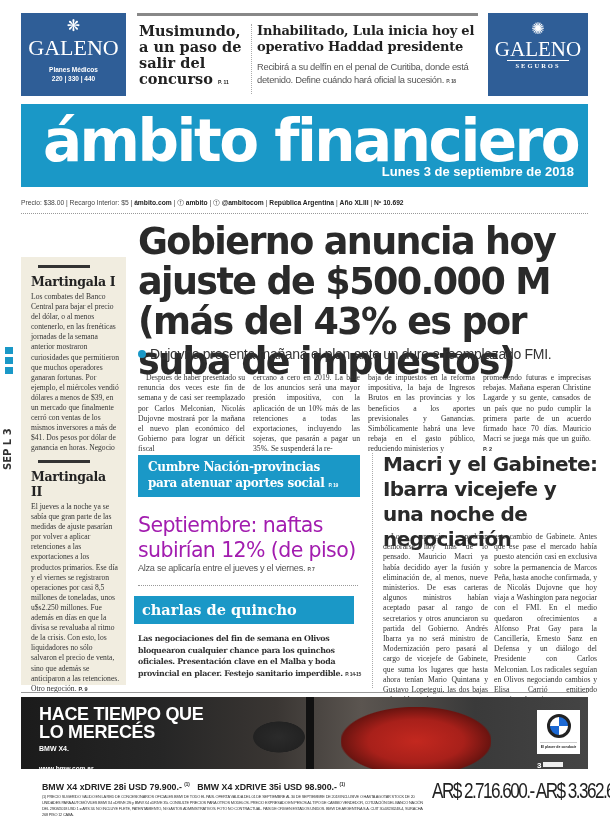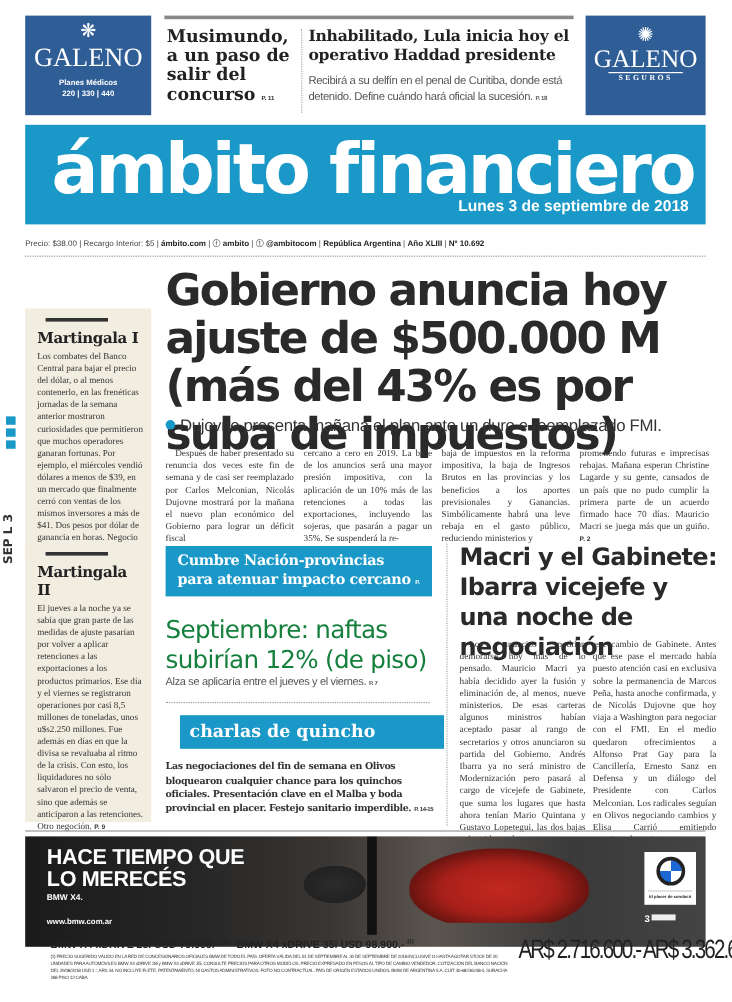--- a/index.html
+++ b/index.html
@@ -43,32 +43,32 @@
   .headline{left:138px;top:222px;width:455px;font-family:"DejaVu Sans",sans-serif;font-weight:bold;font-size:36.5px;line-height:40px;color:#2a2a2a;letter-spacing:-1.6px;}
   .subhead{left:138px;top:346px;width:460px;font-family:"Liberation Sans",sans-serif;font-size:14px;color:#333;letter-spacing:-0.3px;}
   .subhead .dot{display:inline-block;width:8px;height:8px;border-radius:50%;background:#1a98c7;margin-right:4px;vertical-align:1px;}
   .col{font-family:"Liberation Serif",serif;font-size:7.7px;line-height:10.2px;color:#333;text-align:justify;}
   .col .pg{font-family:"Liberation Sans",sans-serif;font-size:5.5px;font-weight:bold;}
   .indent{text-indent:8px;}
   
   .bluebox{background:#1a98c7;color:#fff;font-family:"DejaVu Serif",serif;font-weight:bold;}
   .cumbre{left:138px;top:455px;width:222px;height:42px;font-size:12px;line-height:16px;padding:4px 10px;box-sizing:border-box;letter-spacing:-0.3px;}
   .cumbre .pg{font-size:5px;font-family:"Liberation Sans",sans-serif;}
-  .naftas{left:138px;top:513px;width:230px;font-family:"DejaVu Sans",sans-serif;font-size:20.5px;line-height:25px;color:#15803d;letter-spacing:-0.6px;}
+  .naftas{left:138px;top:513px;width:230px;font-family:"DejaVu Sans",sans-serif;font-size:20.5px;line-height:25px;color:#a21caf;letter-spacing:-0.6px;}
   .naftas-sub{left:138px;top:563px;width:230px;font-family:"Liberation Sans",sans-serif;font-size:9.2px;color:#555;letter-spacing:-0.3px;}
   .naftas-sub .pg{font-size:5px;font-weight:bold;}
   .dotline2{left:138px;top:585px;width:220px;border-top:1px dotted #999;}
-  .charlas{left:150px;top:596px;width:220px;height:28px;font-size:14.5px;line-height:28px;padding-left:8px;box-sizing:border-box;}
+  .charlas{left:134px;top:596px;width:220px;height:28px;font-size:14.5px;line-height:28px;padding-left:8px;box-sizing:border-box;}
   .charlas-text{left:138px;top:633px;width:225px;font-family:"DejaVu Serif",serif;font-weight:bold;font-size:7.9px;line-height:11.6px;color:#333;letter-spacing:-0.3px;}
   .charlas-text .pg{font-family:"Liberation Sans",sans-serif;font-size:5px;}
   .vsep2{left:372px;top:453px;height:235px;border-left:1px dotted #aaa;}
   .macri{left:383px;top:452px;width:215px;font-family:"DejaVu Sans",sans-serif;font-size:20px;line-height:25px;color:#2a2a2a;letter-spacing:-0.6px;font-weight:bold;}
   .hr-gray{left:21px;top:692px;width:567px;border-top:1px solid #999;}
   
-  .bmw{left:21px;top:697px;width:567px;height:92px;background:linear-gradient(90deg,#1b1b1b 0%,#262626 25%,#3a3633 45%,#5b5550 60%,#3a3a3a 80%,#444 100%);overflow:hidden;}
+  .bmw{left:21px;top:697px;width:567px;height:72px;background:linear-gradient(90deg,#1b1b1b 0%,#262626 25%,#3a3633 45%,#5b5550 60%,#3a3a3a 80%,#444 100%);overflow:hidden;}
   .bmw .car{position:absolute;left:320px;top:10px;width:150px;height:62px;background:radial-gradient(ellipse at 50% 55%,#c3281f 0%,#a8201a 45%,#6b1410 70%,rgba(0,0,0,0) 72%);}
   .bmw .car2{position:absolute;left:228px;top:22px;width:60px;height:36px;background:radial-gradient(ellipse at 50% 50%,#2b2b2b 0%,#222 60%,rgba(0,0,0,0) 62%);}
   .bmw .pole{position:absolute;left:285px;top:0;width:8px;height:82px;background:#111;}
   .bmw .h{position:absolute;left:18px;top:8px;font-family:"Liberation Sans",sans-serif;font-weight:bold;color:#fff;font-size:18px;line-height:18px;letter-spacing:-0.3px;}
   .bmw .model{position:absolute;left:18px;top:48px;font-family:"Liberation Sans",sans-serif;font-weight:bold;color:#fff;font-size:7px;}
   .bmw .url{position:absolute;left:18px;top:68px;font-family:"Liberation Sans",sans-serif;font-weight:bold;color:#fff;font-size:6.5px;}
   .bmw .logo-box{position:absolute;left:516px;top:13px;width:43px;height:44px;background:#fff;text-align:center;}
   .bmw .roundel{width:24px;height:24px;border-radius:50%;margin:4px auto 0;background:conic-gradient(#1c69d4 0 90deg,#fff 90deg 180deg,#1c69d4 180deg 270deg,#fff 270deg 360deg);border:3px solid #222;box-sizing:border-box;}
   .bmw .slogan{font-family:"Liberation Sans",sans-serif;font-size:3.5px;color:#222;font-weight:bold;border-top:1px solid #ccc;margin:4px 3px 0;padding-top:2px;line-height:4px;}
   .bmw .warranty{position:absolute;left:516px;top:65px;width:30px;height:8px;font-family:"Liberation Sans",sans-serif;font-size:8px;color:#fff;font-weight:bold;line-height:8px;}
@@ -146,21 +146,21 @@
 </div>
 
 <div class="abs headline">Gobierno anuncia hoy ajuste de $500.000 M (más del 43% es por suba de impuestos)</div>
 <div class="abs subhead"><span class="dot"></span><span>Dujovne presenta mañana el plan ante un duro e reemplazado FMI.</span></div>
 
 <div class="abs col indent" style="left:138px;top:373px;width:107px;">Después de haber presentado su renuncia dos veces este fin de semana y de casi ser reemplazado por Carlos Melconian, Nicolás Dujovne mostrará por la mañana el nuevo plan económico del Gobierno para lograr un déficit fiscal</div>
 <div class="abs col" style="left:253px;top:373px;width:107px;">cercano a cero en 2019. La base de los anuncios será una mayor presión impositiva, con la aplicación de un 10% más de las retenciones a todas las exportaciones, incluyendo las sojeras, que pasarán a pagar un 35%. Se suspenderá la re-</div>
 <div class="abs col" style="left:368px;top:373px;width:107px;">baja de impuestos en la reforma impositiva, la baja de Ingresos Brutos en las provincias y los beneficios a los aportes previsionales y Ganancias. Simbólicamente habrá una leve rebaja en el gasto público, reduciendo ministerios y</div>
 <div class="abs col" style="left:483px;top:373px;width:108px;"><span>prometiendo futuras e imprecisas rebajas. Mañana esperan Christine Lagarde y su gente, cansados de un país que no pudo cumplir la primera parte de un acuerdo firmado hace 70 días. Mauricio Macri se juega más que un guiño.</span> <span class="pg">P. 2</span></div>
 
-<div class="abs bluebox cumbre"><span>Cumbre Nación-provincias para atenuar impacto cercano</span> <span class="pg">P. 19</span></div>
+<div class="abs bluebox cumbre"><span>Cumbre Nación-provincias para atenuar aportes social</span> <span class="pg">P. 19</span></div>
 
 <div class="abs naftas">Septiembre: naftas subirían 12% (de piso)</div>
 <div class="abs naftas-sub"><span>Alza se aplicaría entre el jueves y el viernes.</span> <span class="pg">P. 7</span></div>
 <div class="abs dotline2"></div>
 
 <div class="abs bluebox charlas">charlas de quincho</div>
 <div class="abs charlas-text"><span>Las negociaciones del fin de semana en Olivos bloquearon cualquier chance para los quinchos oficiales. Presentación clave en el Malba y boda provincial en placer. Festejo sanitario imperdible.</span> <span class="pg">P. 14-15</span></div>
 
 <div class="abs vsep2"></div>
 

